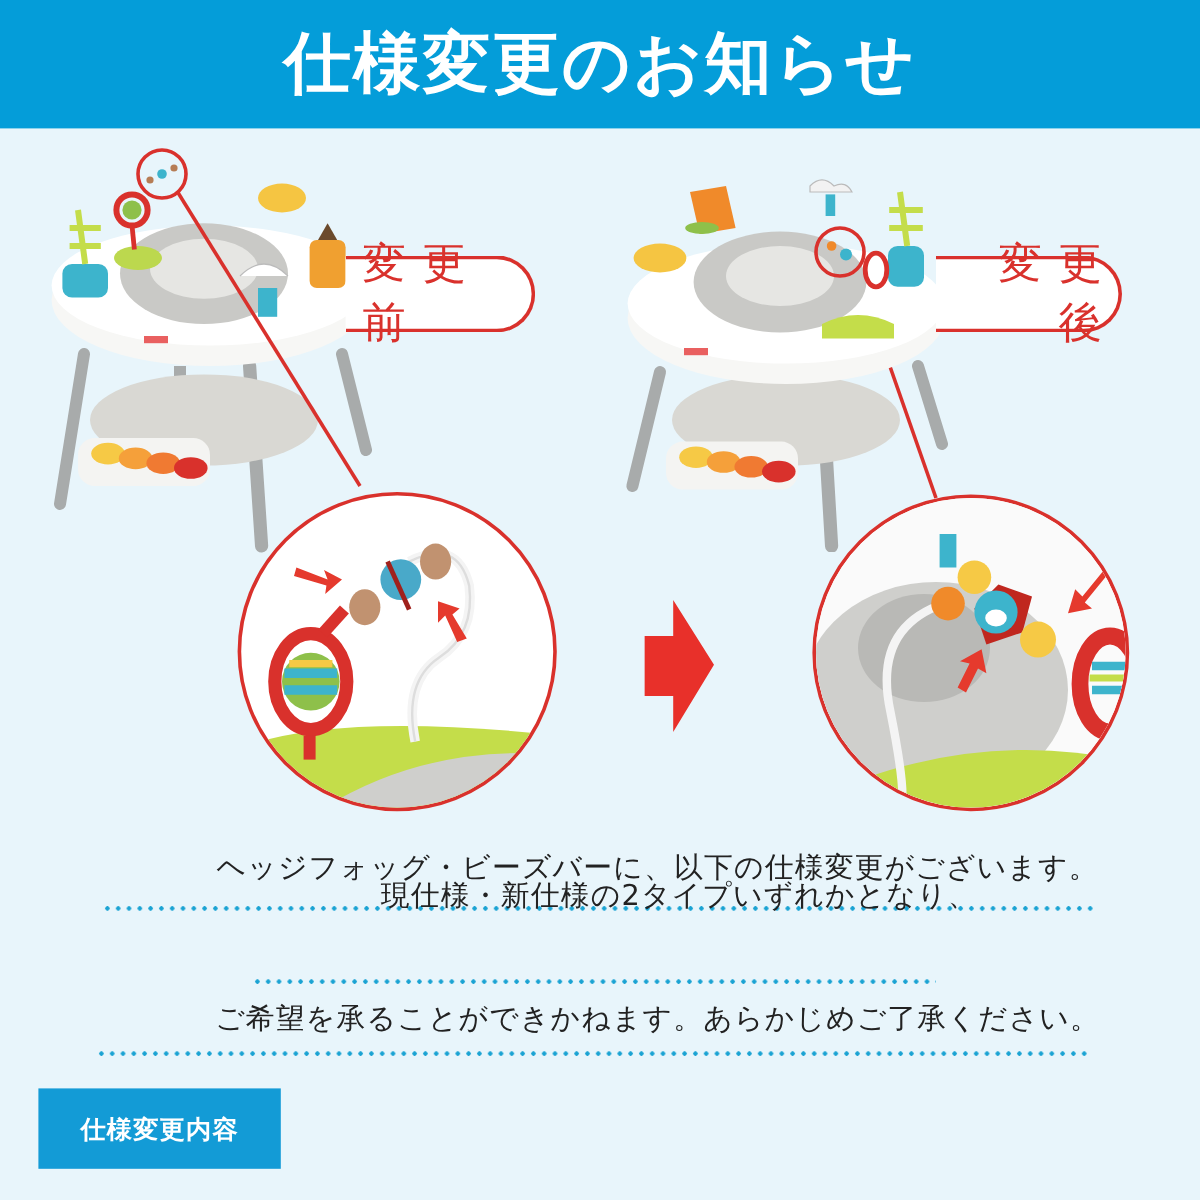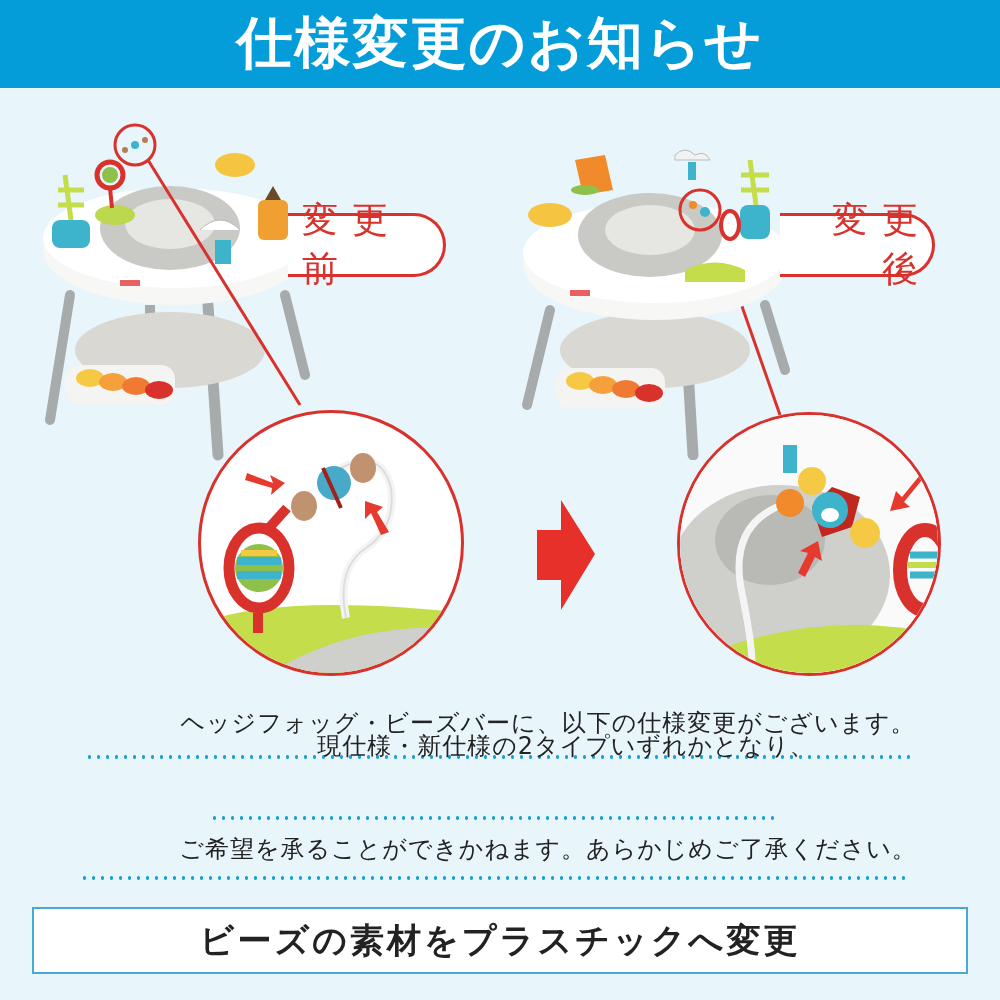--- a/index.html
+++ b/index.html
@@ -4,21 +4,21 @@
   <style>
     * { margin: 0; padding: 0; box-sizing: border-box; }
     html, body { width: 1000px; height: 1000px; overflow: hidden; }
     body {
       background: #e8f5fb;
       font-family: "DejaVu Sans", "Liberation Sans", sans-serif;
       position: relative;
       color: #222;
     }
     .header {
-      position: absolute; left: 0; top: 0; width: 1000px; height: 88px;
+      position: absolute; left: 0; top: 0; width: 1000px; height: 107px;
       background: #049dd9;
       display: flex; align-items: center; justify-content: center;
     }
     .header-title {
       color: #fff; font-size: 56px; font-weight: bold; letter-spacing: 2px;
     }
     .photo { position: absolute; }
     .label-pill {
       position: absolute; height: 64px;
       border: 3px solid #d9312c; border-left: none;
@@ -206,14 +206,14 @@
   <span>現仕様・新仕様の2タイプいずれかとなり、</span>
 </div>
 <div class="dots" style="left:210px;top:816px;width:570px;"></div>
 
 <div class="notice" style="top:833px;">
   <span>ご希望を承ることができかねます。あらかじめご了承ください。</span>
 </div>
 <div class="dots" style="left:80px;top:876px;width:830px;"></div>
 
 <div class="spec-row">
-  <div class="spec-value">ビーズの素材をプラスチックへ変更</div>
+  <div class="spec-label">仕様変更内容</div>
 </div>
 
 </body></html>

